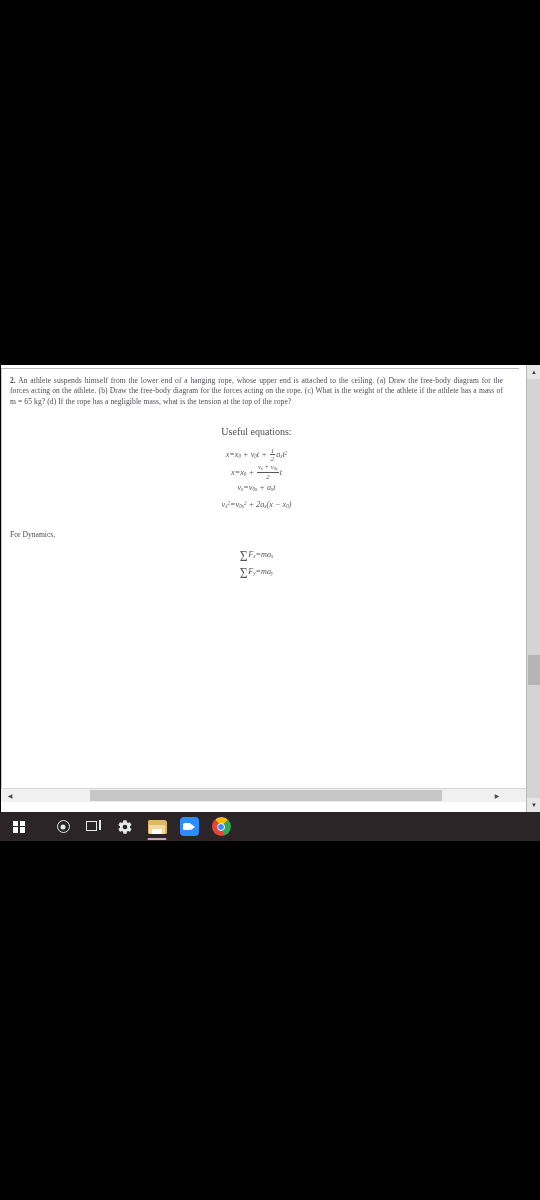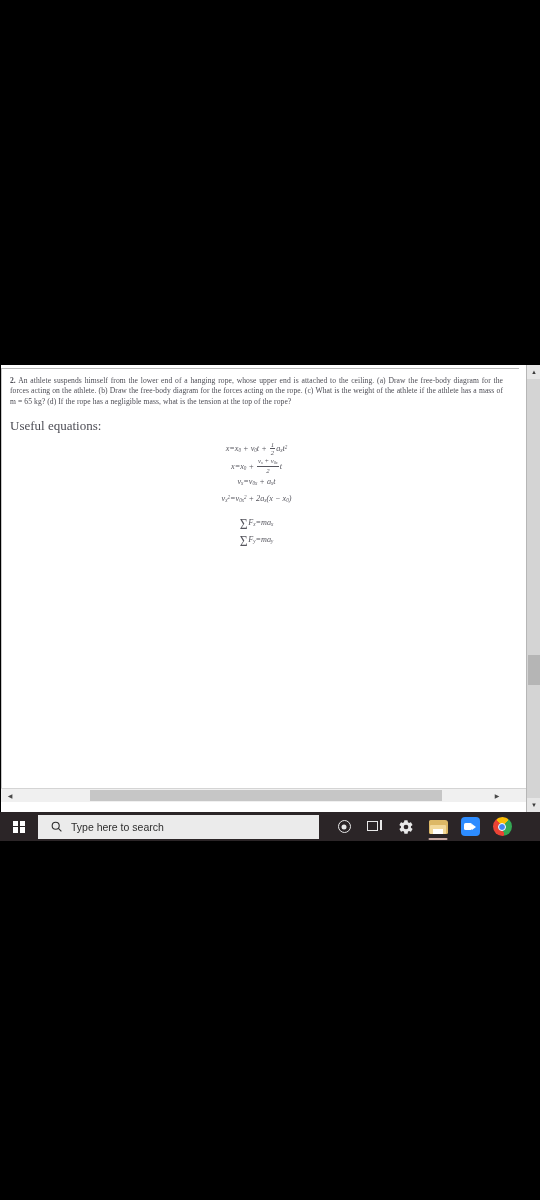--- a/index.html
+++ b/index.html
@@ -55,24 +55,25 @@
   .prob-para {
     font-size: 7.6px;
     line-height: 10.4px;
     text-align: justify;
     color: #4d4d55;
     letter-spacing: 0.01em;
   }
   .prob-para .num { font-weight: 600; }
 
   .useful-block {
-    margin-top: 14px;
-    font-size: 13px;
+    margin-top: 20px;
+    font-size: 10px;
     line-height: 10.6px;
     color: #4d4d55;
+    text-align: center;
   }
 
   .eq-group {
     margin-top: 9px;
     text-align: center;
     color: #55555d;
   }
   .eq-line {
     font-family: "Liberation Serif", serif;
     font-style: italic;
@@ -436,20 +437,21 @@
 
           <div class="eq-line">
             <span>v</span><sub>x</sub><sup>2</sup><span>=</span><span>v</span><sub>0x</sub><sup>2</sup>
             <span>+</span>
             <span>2</span><span>a</span><sub>x</sub><span>(</span><span>x</span>
             <span>−</span>
             <span>x</span><sub>0</sub><span>)</span>
           </div>
         </div>
 
+        <div class="dyn-label">For Dynamics,</div>
 
         <div class="eq-dyn">
           <div class="eq-line">
             <span class="sigma">Σ</span><span>F</span><sub>x</sub><span>=</span><span>m</span><span>a</span><sub>x</sub>
           </div>
           <div class="eq-line">
             <span class="sigma">Σ</span><span>F</span><sub>y</sub><span>=</span><span>m</span><span>a</span><sub>y</sub>
           </div>
         </div>
 
@@ -480,27 +482,20 @@
 
     <div id="start-button">
       <div class="win-logo">
         <i></i>
           <i></i>
           <i></i>
           <i></i>
       </div>
     </div>
 
-    <div id="search-box">
-      <svg id="search-icon" viewBox="0 0 24 24" fill="none" stroke="#2b2b2b" stroke-width="2">
-        <circle cx="10.5" cy="10.5" r="6.5"></circle>
-        <line x1="15.5" y1="15.5" x2="21" y2="21"></line>
-      </svg>
-      <span id="search-placeholder">Type here to search</span>
-    </div>
 
     <div class="tb-icons">
 
       <div class="tb-item">
         <div class="cortana"></div>
       </div>
 
       <div class="tb-item wide">
         <div class="taskview">
           <div class="tvbox"></div>

